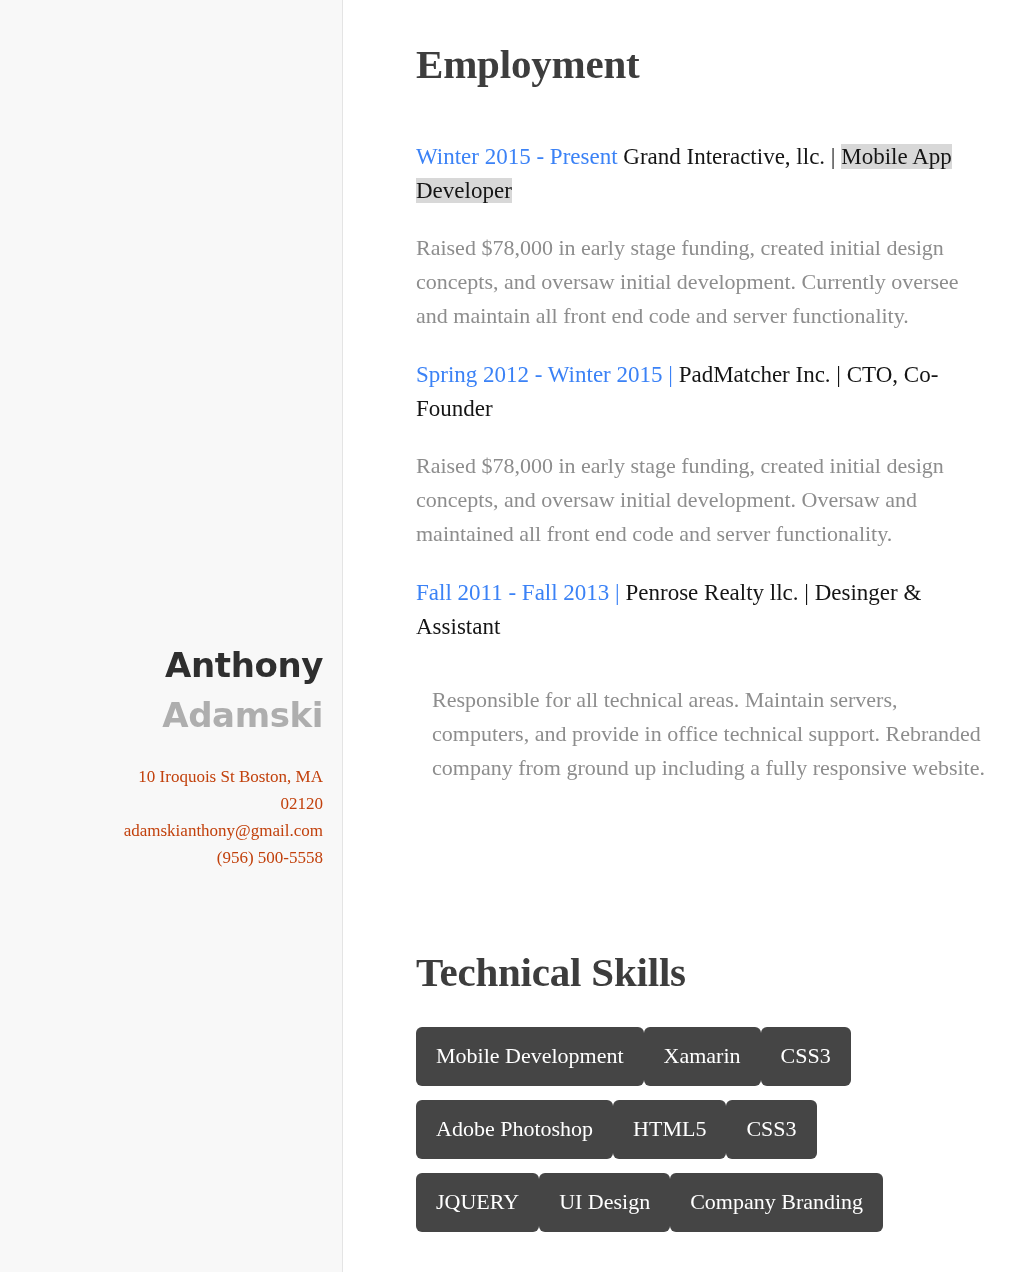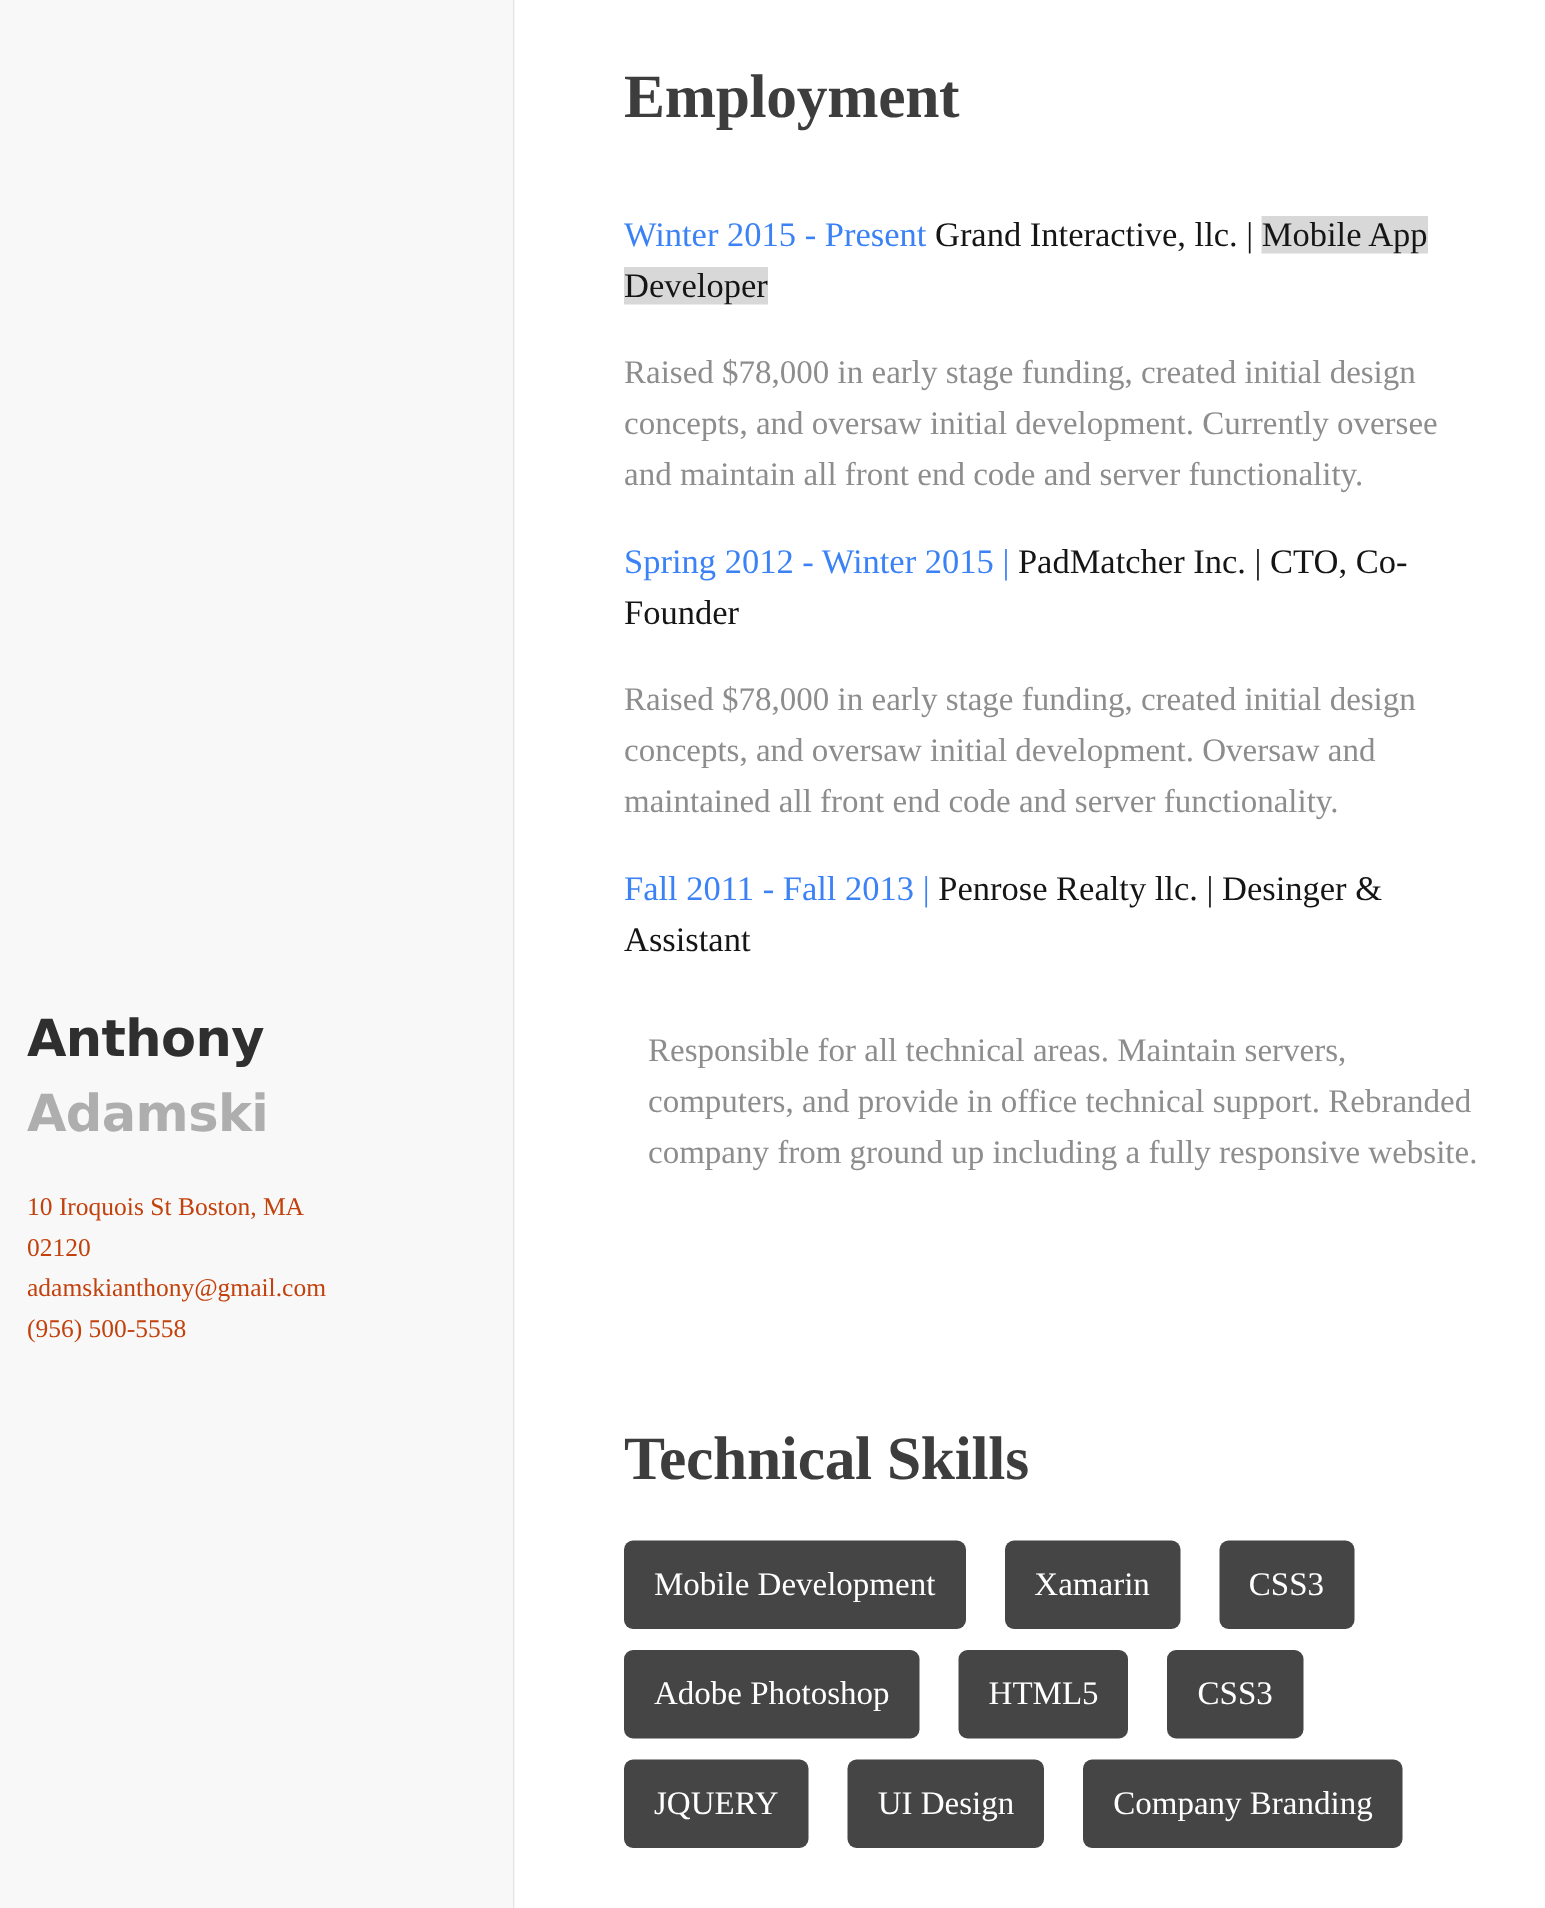--- a/index.html
+++ b/index.html
@@ -28,24 +28,24 @@
   .sidebar {
     width: 343px;
     flex: 0 0 343px;
     background: #f8f8f8;
     border-right: 1px solid #e4e4e4;
     position: relative;
   }
 
   .identity {
     position: absolute;
-    top: 668px;
+    top: 640px;
     left: 0;
     right: 1px;
-    text-align: left;
+    text-align: right;
     padding: 0 18px;
   }
 
   .name-line {
     font-family: "DejaVu Sans", "Liberation Sans", sans-serif;
     font-weight: 700;
     font-size: 34px;
     line-height: 50px;
     letter-spacing: -0.4px;
   }
@@ -104,21 +104,20 @@
   .sp-2 { height: 23px; }   
   .sp-3 { height: 25px; }
 
   
   .tags {
     margin-top: 34px;
     width: 600px;
   }
   .tag-row {
     display: flex;
-    gap: 26px;
     margin-bottom: 14px;
   }
   .tag {
     background: #454545;
     color: #ffffff;
     border-radius: 6px;
     font-family: "Liberation Serif", "DejaVu Serif", serif;
     font-size: 22px;
     line-height: 1;
     padding: 18px 20px 19px 20px;

